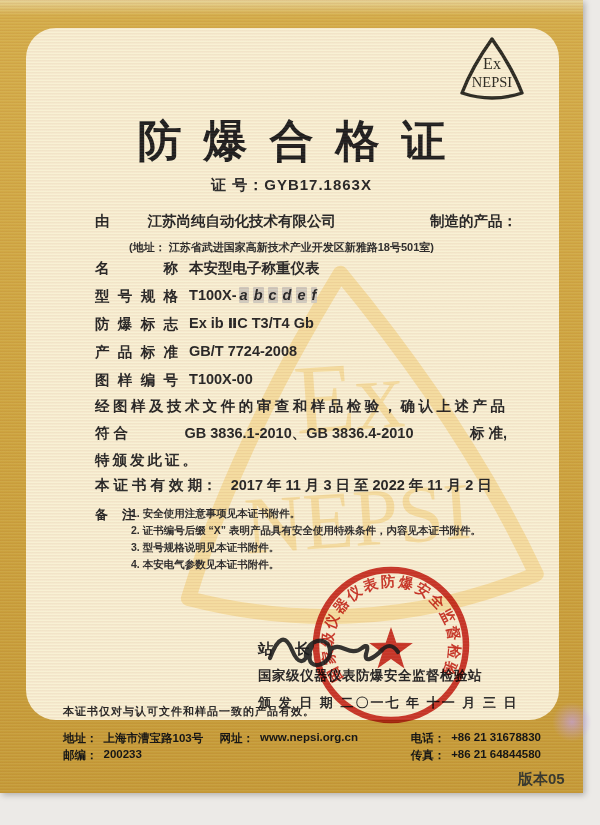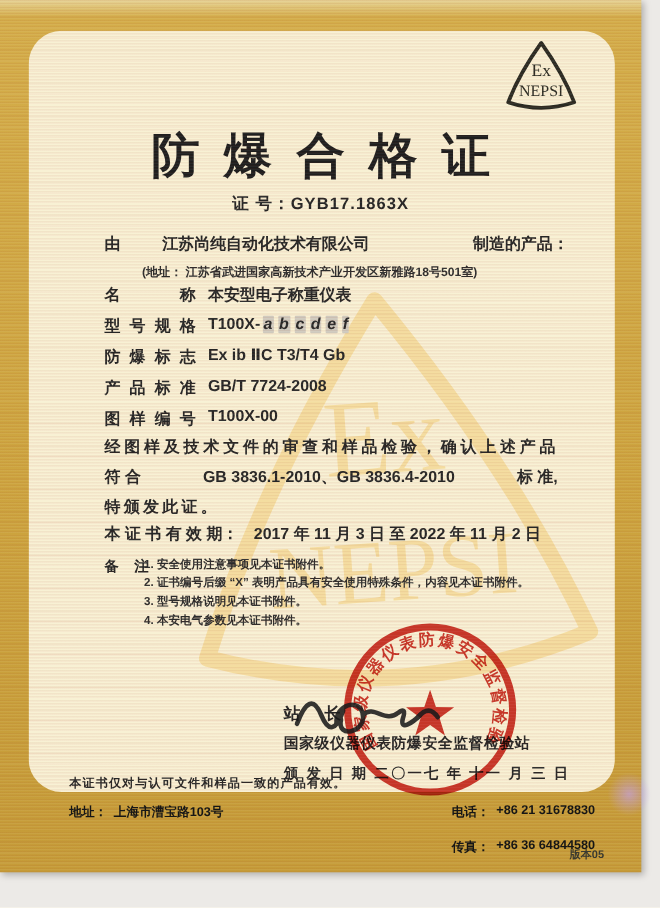--- a/index.html
+++ b/index.html
@@ -48,24 +48,24 @@
   .st4{left:95px;top:476px;font-size:14.5px;font-weight:bold;}
   .noteslbl{left:95px;top:506px;width:40px;font-size:13px;font-weight:bold;text-align:justify;text-align-last:justify;}
   .notes{left:131px;top:505px;width:380px;font-size:10.5px;font-weight:bold;line-height:17px;color:#2b2b2b;}
   .director{left:258px;top:640px;width:52px;font-size:15px;font-weight:bold;text-align:justify;text-align-last:justify;}
   .org{left:258px;top:667px;font-size:13.5px;font-weight:bold;letter-spacing:.5px;}
   .issuedate{left:258px;top:694px;font-size:13px;font-weight:bold;letter-spacing:2px;}
   .notice{left:63px;top:704px;font-size:11px;font-weight:bold;letter-spacing:1px;}
   .stamp{left:308px;top:562px;width:166px;height:166px;z-index:4;mix-blend-mode:multiply;opacity:.92;}
   .sig{left:262px;top:612px;width:160px;height:74px;z-index:5;}
   .footer{left:63px;top:731px;width:478px;display:flex;z-index:6;font-size:11.5px;font-weight:bold;color:#161616;}
-  .fcol{display:flex;flex-direction:column;gap:17px;}
+  .fcol{display:flex;flex-direction:column;gap:2px;}
   .fc1{width:176px;} .fc2{width:170px;} .fc3{flex:1;margin-left:40px;}
   .frow2{display:flex;gap:6px;white-space:nowrap;}
-  .version{left:518px;top:770px;font-size:10px;font-weight:bold;color:#3a3a30;z-index:6;}
+  .version{left:518px;top:770px;font-size:15px;font-weight:bold;color:#3a3a30;z-index:6;}
   .flare{left:552px;top:702px;width:40px;height:40px;border-radius:50%;
     background:radial-gradient(circle,rgba(196,160,236,.65) 0%,rgba(196,160,236,0) 70%);z-index:6;}
   svg text{font-family:"Liberation Serif","DejaVu Serif",serif;}
 </style>
 </head>
 <body>
 
 <div class="scan">
   <div class="paper"></div>
 
@@ -158,30 +158,38 @@
   <div class="abs issuedate">颁 发 日 期 二〇一七 年 十一 月 三 日</div>
 
   <div class="abs notice">本证书仅对与认可文件和样品一致的产品有效。</div>
 
   <div class="abs footer">
     <div class="fcol fc1">
       <div class="frow2">
           <span>地址：</span>
           <span>上海市漕宝路103号</span>
         </div>
+      <div class="frow2">
+          <span>邮编：</span>
+          <span>200233</span>
+        </div>
     </div>
     <div class="fcol fc2">
+      <div class="frow2">
+          <span>网址：</span>
+          <span>www.nepsi.org.cn</span>
+        </div>
     </div>
     <div class="fcol fc3">
       <div class="frow2">
           <span>电话：</span>
           <span>+86 21 31678830</span>
         </div>
       <div class="frow2">
           <span>传真：</span>
-          <span>+86 36 64844580</span>
+          <span>+86 21 64844580</span>
         </div>
     </div>
   </div>
 
   <div class="abs version">版本05</div>
   <div class="abs flare"></div>
 </div>
 
 </body></html>

